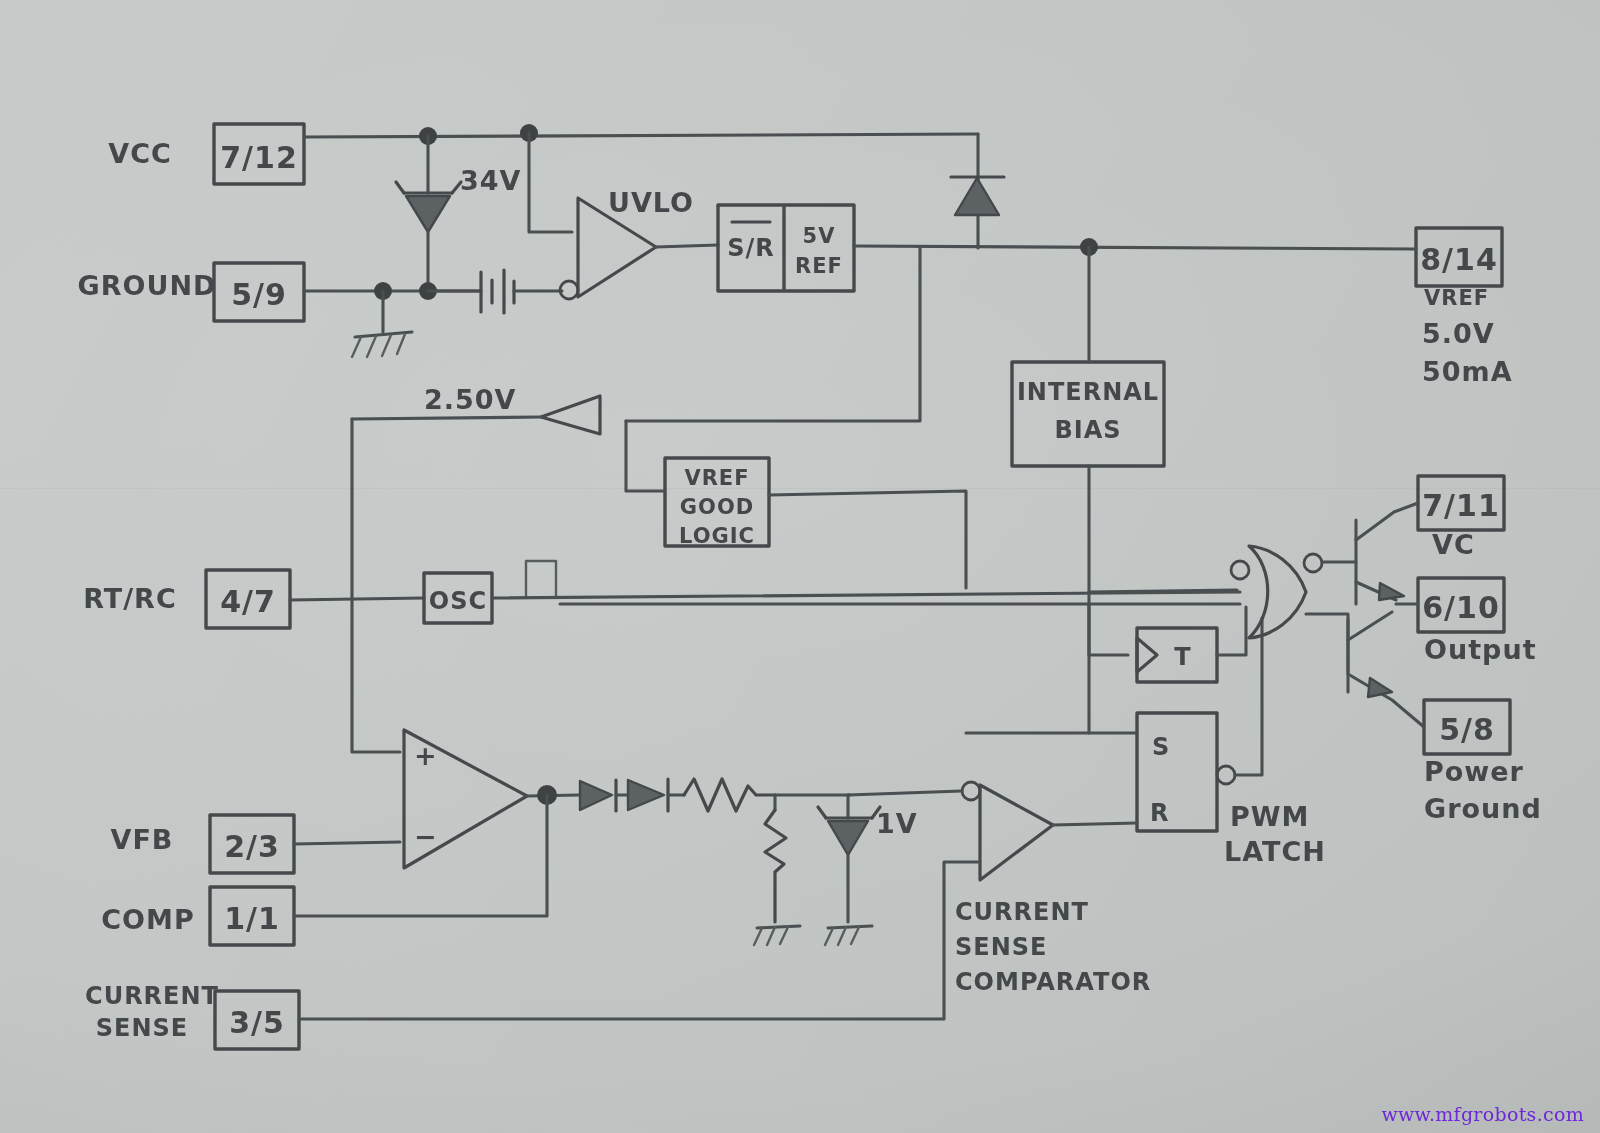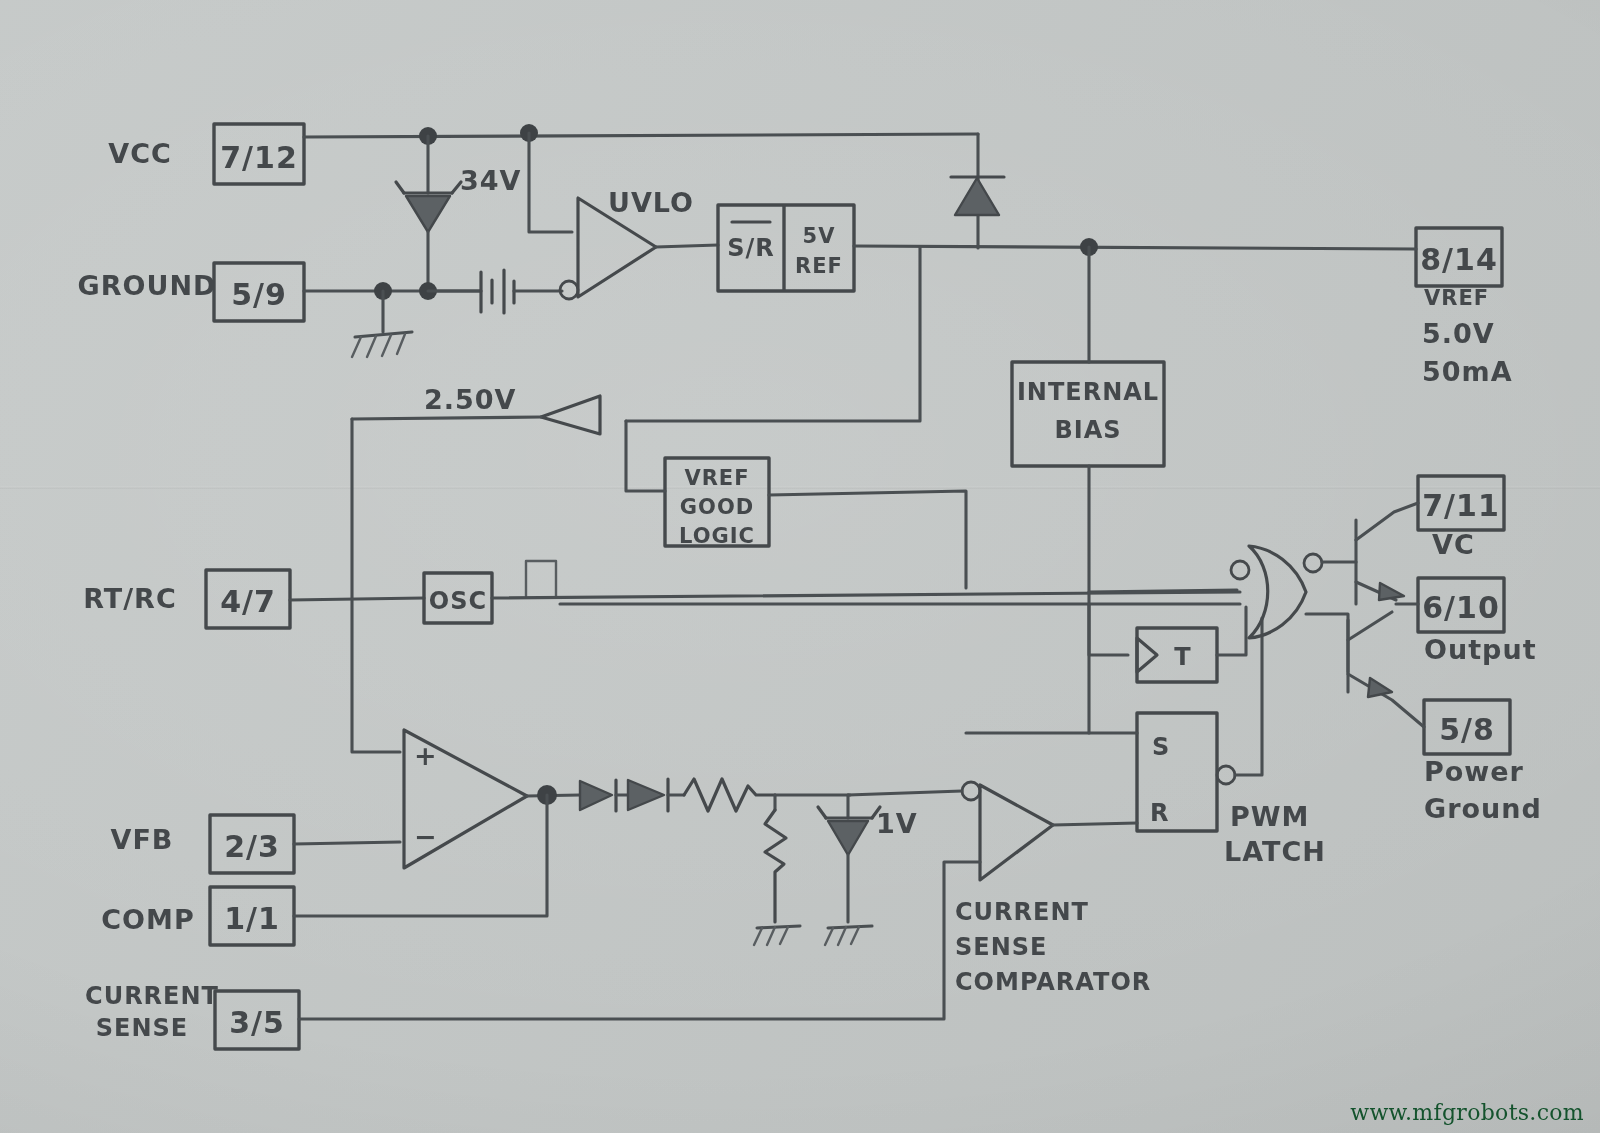--- a/index.html
+++ b/index.html
@@ -85,22 +85,22 @@
   }
   .t-lg  { font-size: 27px; }
   .t-md  { font-size: 24px; }
   .t-sm  { font-size: 21px; }
   .pin   { font-size: 30px; }
   #watermark {
     position: absolute;
     right: 16px;
     bottom: 8px;
     font-family: "DejaVu Serif", serif;
-    font-size: 22px;
-    color: #14532d;
+    font-size: 19px;
+    color: #6d28d9;
     letter-spacing: 0.3px;
   }
 </style>
 </head>
 <body>
 
 <div id="page">
 
   <div id="paper-texture"></div>
   <div id="paper-crease"></div>

